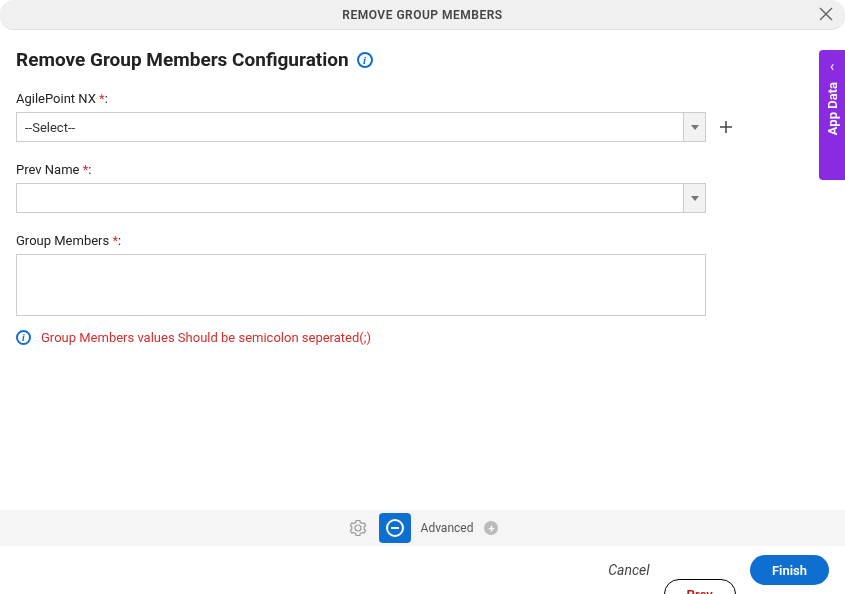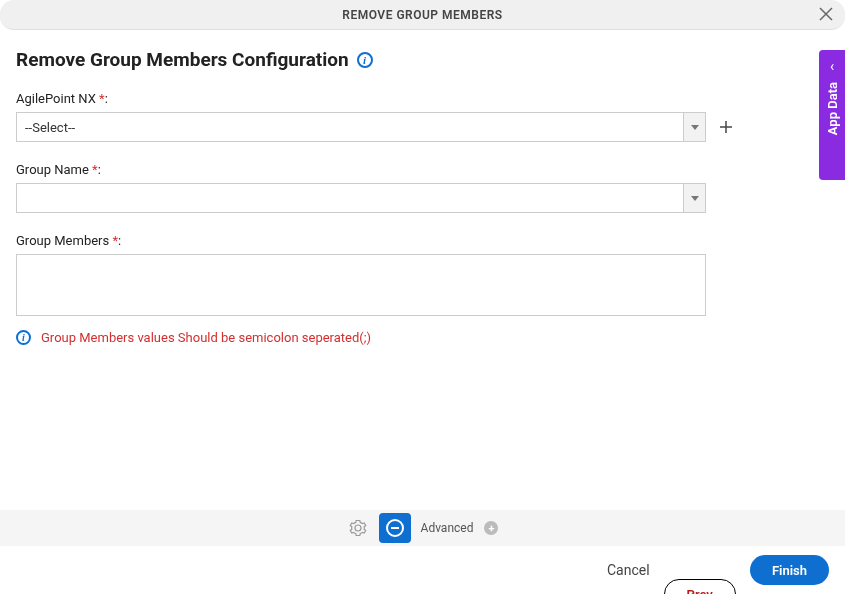--- a/index.html
+++ b/index.html
@@ -263,20 +263,21 @@
       align-items: center;
       justify-content: flex-end;
       padding: 0 16px;
       gap: 14px;
       background: #fff;
     }
     .cancel-link {
       font-size: 14px;
       color: #444;
       cursor: pointer;
+      font-style: italic;
     }
     .btn {
       height: 30px;
       padding: 0 22px;
       border-radius: 15px;
       font-size: 13px;
       font-weight: 600;
       display: inline-flex;
       align-items: center;
       justify-content: center;
@@ -326,21 +327,21 @@
       <div class="plus-btn">
         <svg width="16" height="16" viewBox="0 0 16 16">
             <line x1="8" y1="2" x2="8" y2="14" stroke="#444" stroke-width="1.5"></line>
             <line x1="2" y1="8" x2="14" y2="8" stroke="#444" stroke-width="1.5"></line>
           </svg>
       </div>
     </div>
   </div>
 
   <div class="field-group">
-    <label class="field-label"><span>Group Name </span><span class="required">*</span>:</label>
+    <label class="field-label"><span>Prev Name </span><span class="required">*</span>:</label>
     <div class="select-row">
       <div class="select-wrap">
         <div class="select-value"></div>
         <div class="select-caret">
           <div class="caret-down"></div>
         </div>
       </div>
     </div>
   </div>
 

